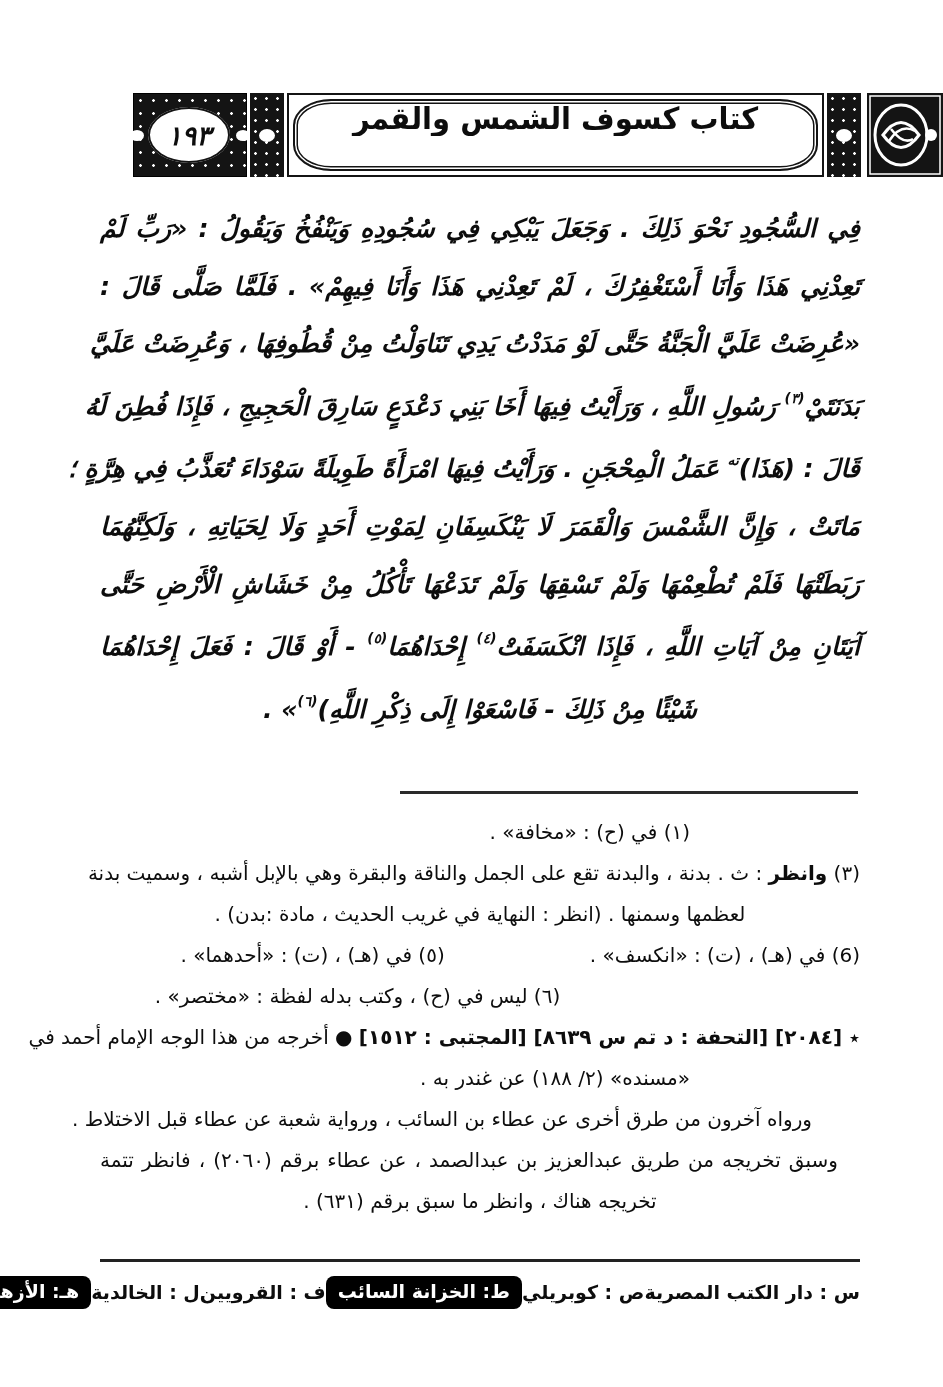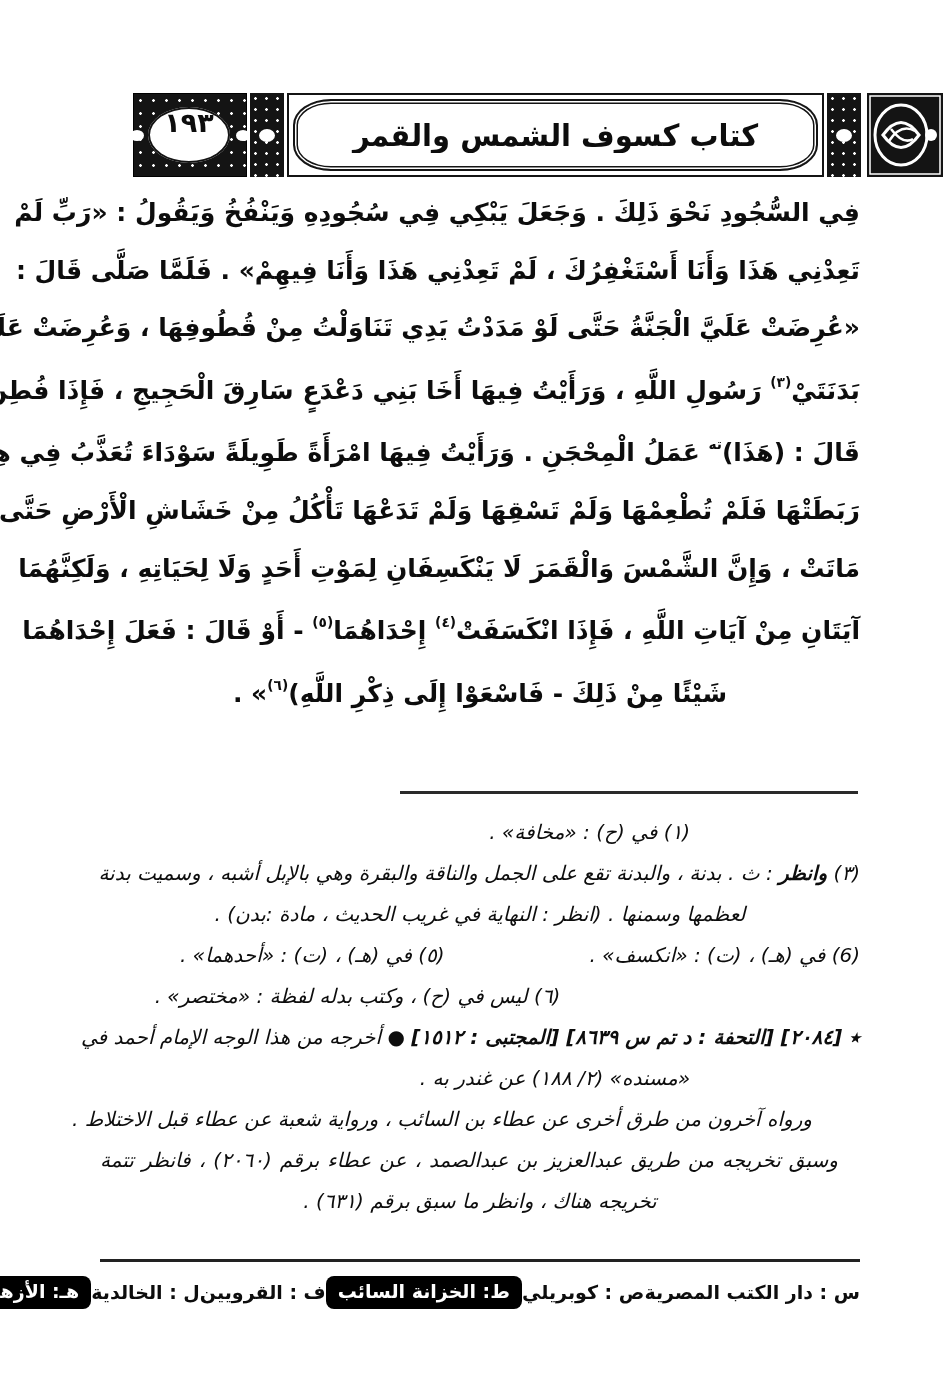--- a/index.html
+++ b/index.html
@@ -10,52 +10,53 @@
   }
   
   .header{position:absolute;top:93px;left:133px;right:0;height:84px;display:flex;align-items:stretch;}
   .cartouche{
     width:112px;background:#141414;position:relative;flex:0 0 auto;
     background-image:radial-gradient(#fff 1px, transparent 1.6px);
     background-size:13px 13px;border:1px solid #000;
   }
   .cartouche .oval{
     position:absolute;left:14px;top:13px;width:82px;height:56px;background:#fff;
-    border-radius:50%;display:flex;justify-content:center;
+    border-radius:50%;display:flex;align-items:center;justify-content:center;
     box-shadow:0 0 0 2px #141414 inset;
+    font-style:italic;
   }
   .cartouche .edge-dot{position:absolute;width:14px;height:11px;background:#fff;border-radius:50%;top:36px;}
   .cartouche .edge-dot.l{left:-4px;} .cartouche .edge-dot.r{right:-4px;}
   .pagenum{font-size:27px;font-weight:bold;}
   .connector{
     width:34px;background:#141414;position:relative;flex:0 0 auto;margin:0 3px;
     background-image:radial-gradient(#fff 1px, transparent 1.6px);background-size:11px 11px;
   }
   .connector .dot{position:absolute;left:50%;top:50%;width:16px;height:13px;margin:-6px 0 0 -8px;background:#fff;border-radius:50%;}
   .titleband{flex:1 1 auto;border:2px solid #141414;position:relative;background:#fff;}
   .titleband .inner{
     position:absolute;inset:4px;border:2.5px solid #141414;border-radius:38px/26px;
-    display:flex;align-items:center;justify-content:center;
+    display:flex;align-items:flex-start;justify-content:center;
     box-shadow:0 0 0 1.5px #fff inset,0 0 0 3px #141414 inset;
   }
   .title{font-size:29px;font-weight:bold;transform:scaleY(1.05);}
   .seal{width:76px;flex:0 0 auto;margin-left:3px;}
   .seal svg{display:block;}
   
-  .bodytext{position:absolute;top:184px;left:100px;width:760px;direction:rtl;}
+  .bodytext{position:absolute;top:200px;left:100px;width:760px;direction:rtl;font-style:italic;}
   .bline{
     font-size:25px;font-weight:bold;line-height:57.5px;
     text-align:justify;text-align-last:justify;white-space:nowrap;
   }
   .bline.last{text-align:center;text-align-last:center;}
   .sup{font-size:0.55em;vertical-align:super;font-weight:bold;position:relative;top:-3px;}
   .bold{font-weight:bold;}
   
   .fn-sep{position:absolute;top:791px;left:400px;width:458px;height:3px;background:#2a2a2a;}
-  .footnotes{position:absolute;top:812px;left:100px;width:760px;direction:rtl;font-style:italic;}
+  .footnotes{position:absolute;top:812px;left:100px;width:760px;direction:rtl;}
   .fl{font-size:20px;line-height:41px;text-align:right;white-space:nowrap;}
   .fl.just{text-align:justify;text-align-last:justify;}
   .fl.center{text-align:center;text-align-last:center;}
   .fl.ind-a{padding-right:170px;}
   .fl.ind-b{padding-right:245px;text-align:center;}
   .fl.ind-c{padding-right:48px;}
   .fl.ind-d{padding-right:22px;}
   .fn-gap{display:inline-block;width:145px;}
   
   .bottom-rule{position:absolute;top:1259px;left:100px;width:760px;height:3px;background:#222;}
@@ -103,22 +104,22 @@
       </svg>
     </div>
   </header>
 
   <main class="bodytext">
     <div class="bline"><span>فِي السُّجُودِ نَحْوَ ذَلِكَ . وَجَعَلَ يَبْكِي فِي سُجُودِهِ وَيَنْفُخُ وَيَقُولُ : «رَبِّ لَمْ</span></div>
     <div class="bline"><span>تَعِدْنِي هَذَا وَأَنَا أَسْتَغْفِرُكَ ، لَمْ تَعِدْنِي هَذَا وَأَنَا فِيهِمْ» . فَلَمَّا صَلَّى قَالَ :</span></div>
     <div class="bline"><span>«عُرِضَتْ عَلَيَّ الْجَنَّةُ حَتَّى لَوْ مَدَدْتُ يَدِي تَنَاوَلْتُ مِنْ قُطُوفِهَا ، وَعُرِضَتْ عَلَيَّ</span></div>
     <div class="bline"><span>بَدَنَتَيْ</span><span class="sup">(٣)</span><span> رَسُولِ اللَّهِ ، وَرَأَيْتُ فِيهَا أَخَا بَنِي دَعْدَعٍ سَارِقَ الْحَجِيجِ ، فَإِذَا فُطِنَ لَهُ</span></div>
     <div class="bline"><span>قَالَ : (هَذَا)</span><span class="sup">ته</span><span> عَمَلُ الْمِحْجَنِ . وَرَأَيْتُ فِيهَا امْرَأَةً طَوِيلَةً سَوْدَاءَ تُعَذَّبُ فِي هِرَّةٍ ؛</span></div>
+    <div class="bline"><span>مَاتَتْ ، وَإِنَّ الشَّمْسَ وَالْقَمَرَ لَا يَنْكَسِفَانِ لِمَوْتِ أَحَدٍ وَلَا لِحَيَاتِهِ ، وَلَكِنَّهُمَا</span></div>
     <div class="bline"><span>رَبَطَتْهَا فَلَمْ تُطْعِمْهَا وَلَمْ تَسْقِهَا وَلَمْ تَدَعْهَا تَأْكُلُ مِنْ خَشَاشِ الْأَرْضِ حَتَّى</span></div>
-    <div class="bline"><span>مَاتَتْ ، وَإِنَّ الشَّمْسَ وَالْقَمَرَ لَا يَنْكَسِفَانِ لِمَوْتِ أَحَدٍ وَلَا لِحَيَاتِهِ ، وَلَكِنَّهُمَا</span></div>
     <div class="bline"><span>آيَتَانِ مِنْ آيَاتِ اللَّهِ ، فَإِذَا انْكَسَفَتْ</span><span class="sup">(٤)</span><span> إِحْدَاهُمَا</span><span class="sup">(٥)</span><span> - أَوْ قَالَ : فَعَلَ إِحْدَاهُمَا</span></div>
     <div class="bline last"><span>شَيْئًا مِنْ ذَلِكَ - فَاسْعَوْا إِلَى ذِكْرِ اللَّهِ)</span><span class="sup">(٦)</span><span>» .</span></div>
   </main>
 
   <div class="fn-sep"></div>
 
   <section class="footnotes">
     <div class="fl ind-a"><span>(١) في (ح) : «مخافة» .</span></div>
     <div class="fl just"><span>(٣) </span><span class="bold">وانظر</span><span> : ث . بدنة ، والبدنة تقع على الجمل والناقة والبقرة وهي بالإبل أشبه ، وسميت بدنة</span></div>
     <div class="fl center"><span>لعظمها وسمنها . (انظر : النهاية في غريب الحديث ، مادة :بدن) .</span></div>

